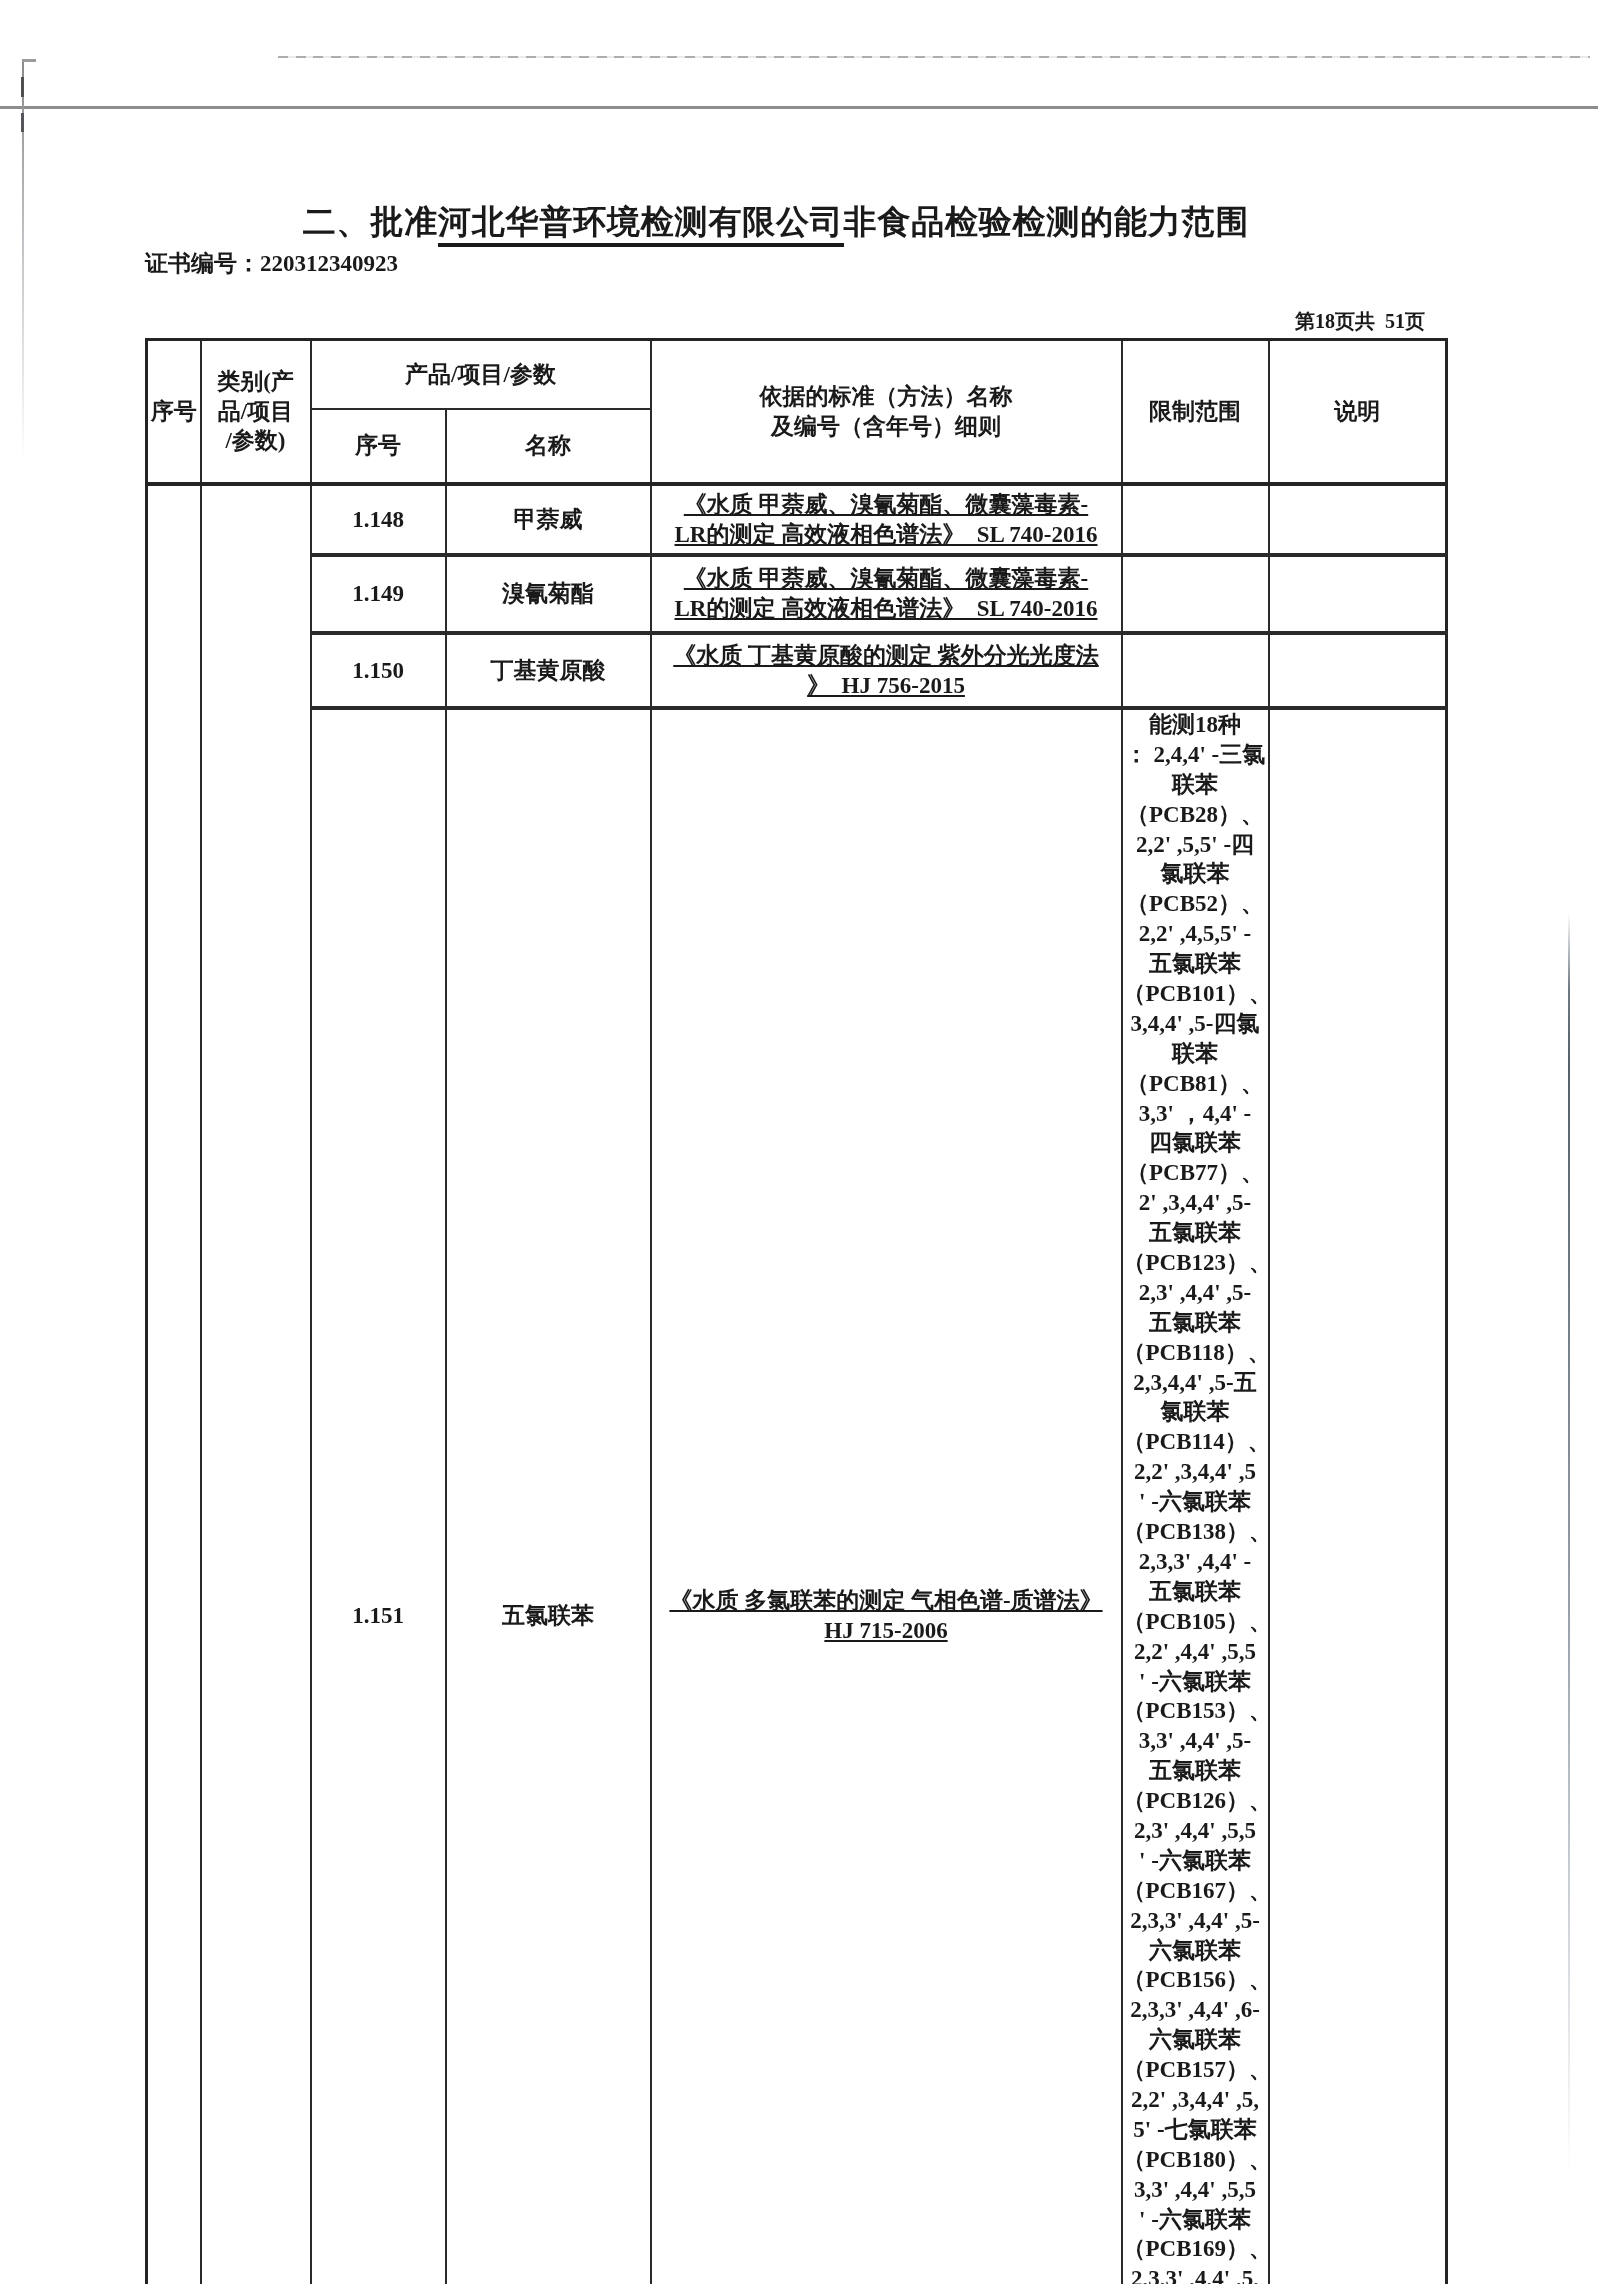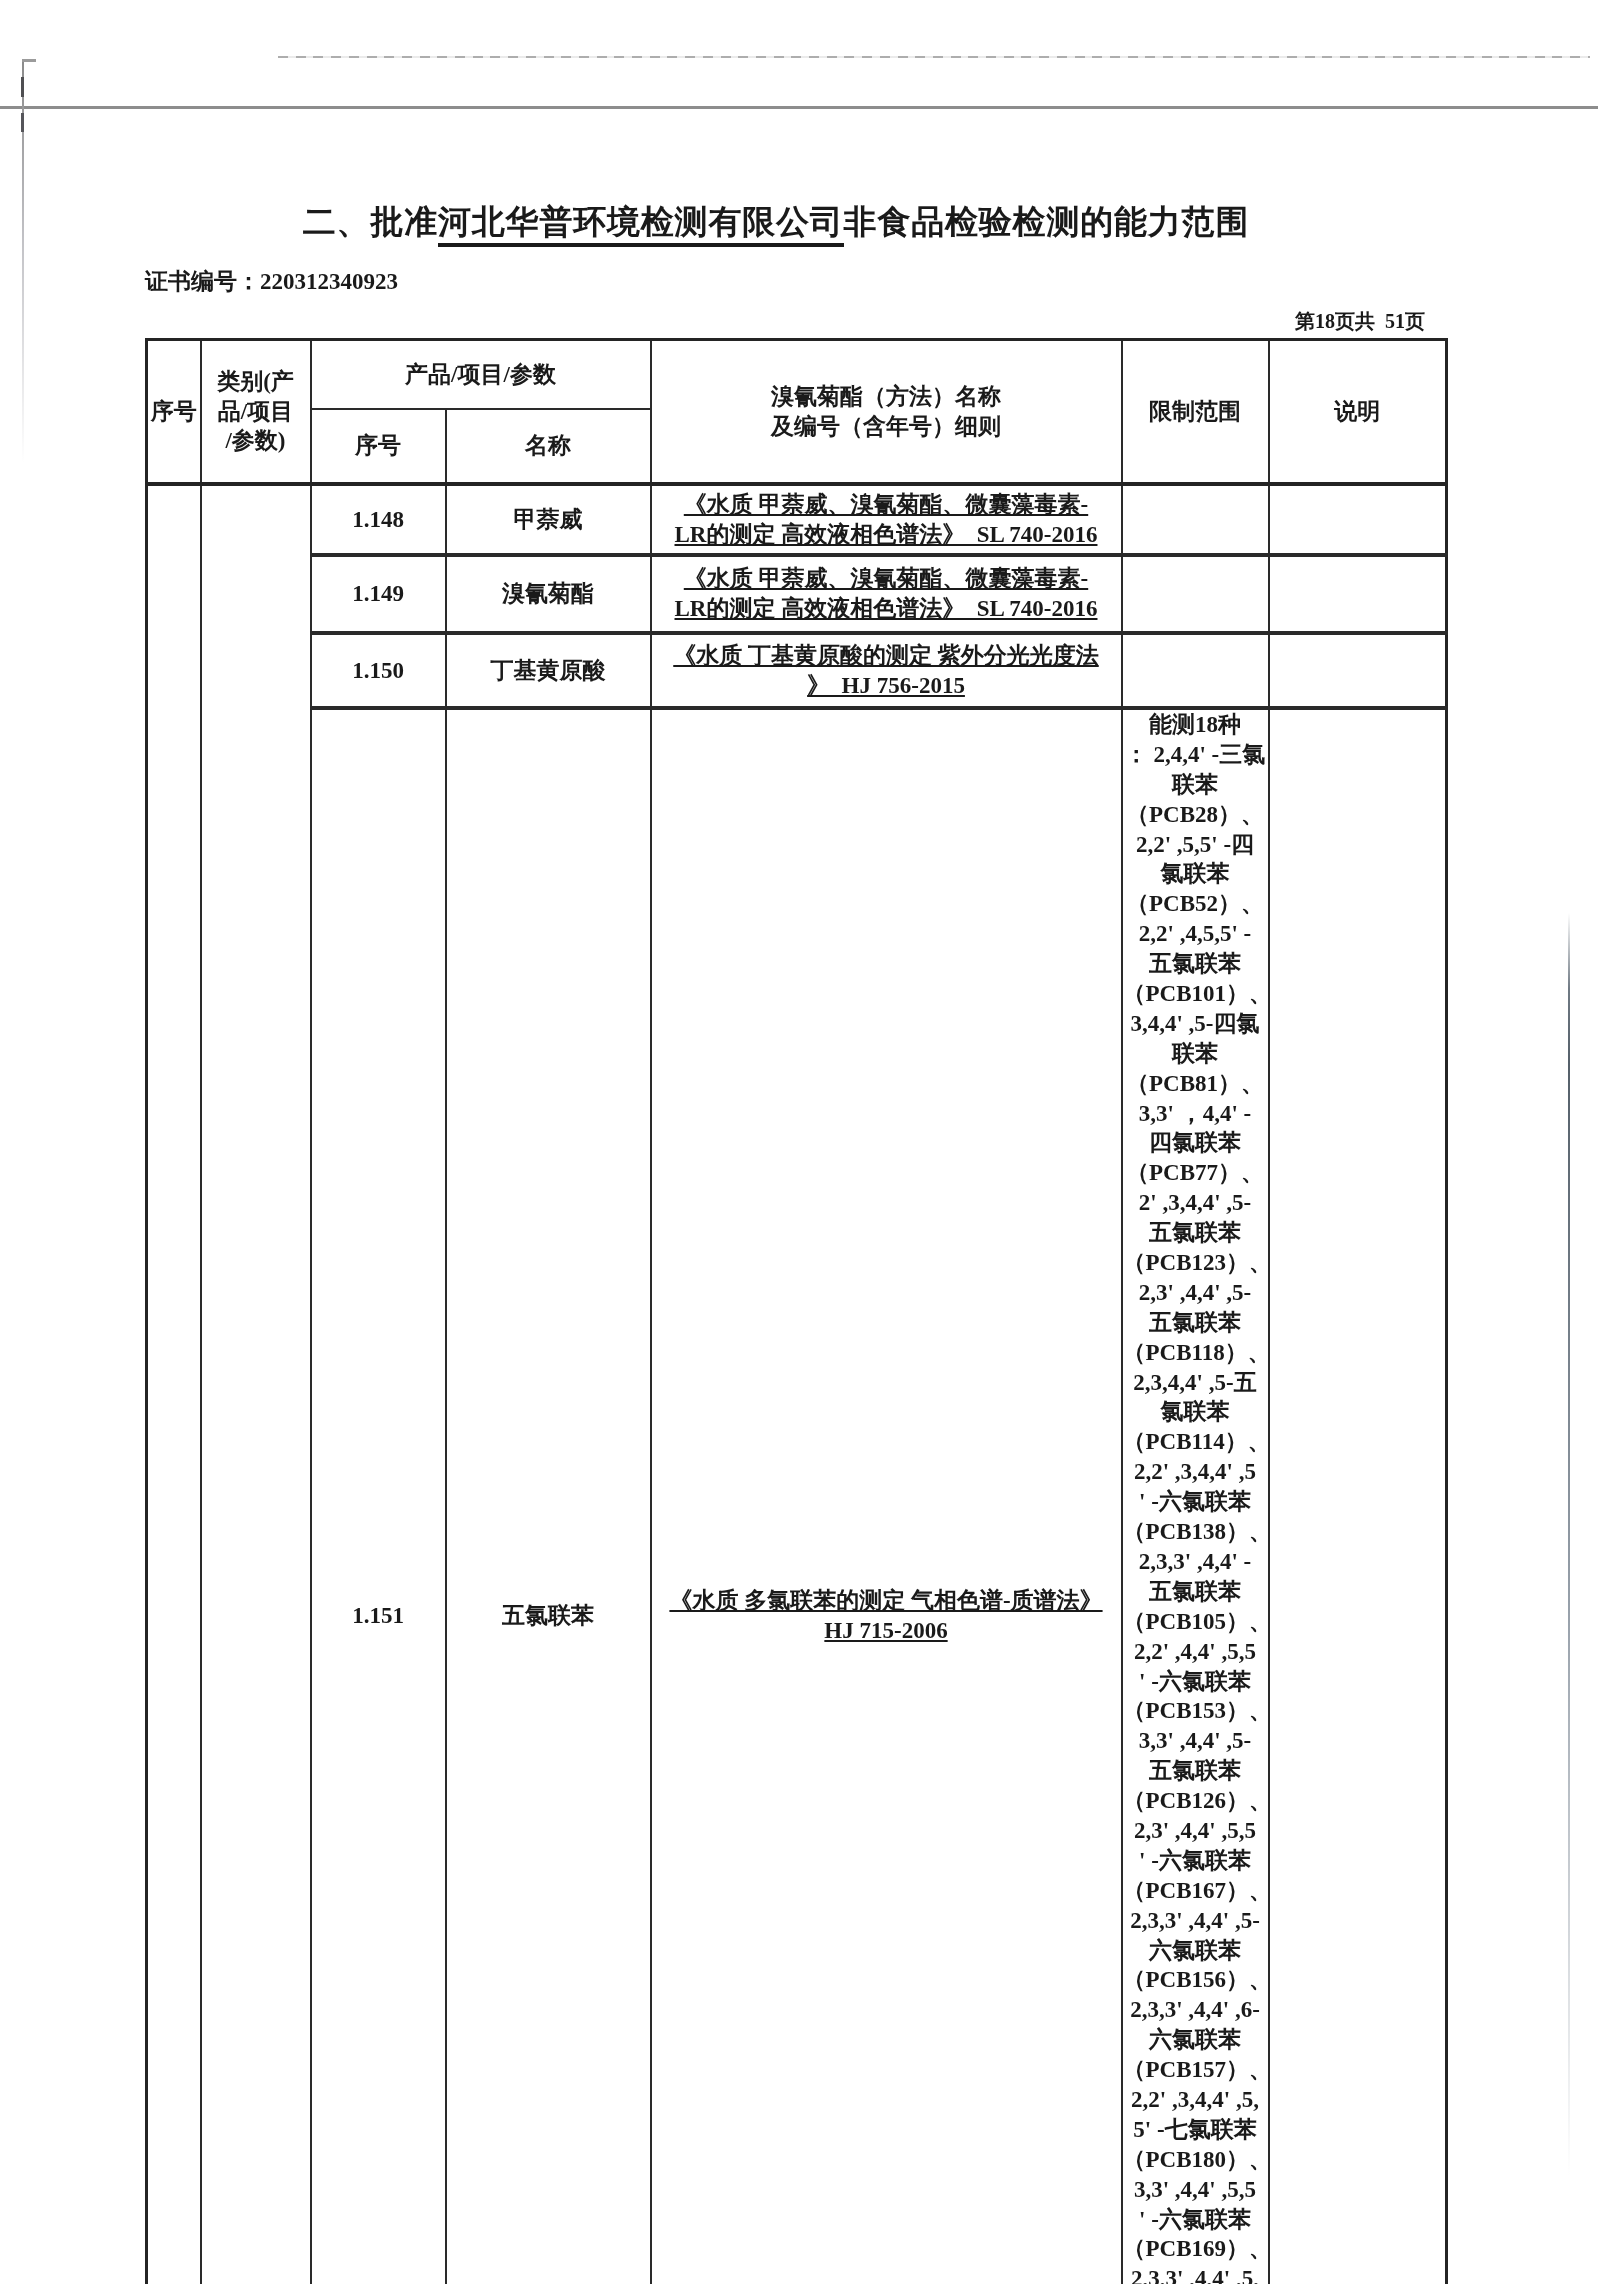--- a/index.html
+++ b/index.html
@@ -36,21 +36,21 @@
   }
 
   
   .doc-title{
     position:absolute;left:0;top:200px;width:1552px;
     text-align:center;font-size:33px;font-weight:bold;letter-spacing:0.8px;
     white-space:nowrap;
   }
   .doc-title .u{border-bottom:4.2px solid #1a1a1a;padding-bottom:3.4px;}
   .meta{position:absolute;left:145px;font-size:23px;font-weight:bold;white-space:pre;}
-  .cert{top:266px;}
+  .cert{top:248px;}
   .addr{top:308px;}
   .page-indicator{
     position:absolute;right:191px;top:308px;
     font-size:20px;font-weight:bold;white-space:pre;
   }
 
   
   table.cap{
     position:absolute;left:145px;top:338px;
     width:1301px;table-layout:fixed;border-collapse:collapse;
@@ -106,21 +106,21 @@
       <col style="width:147px">
       <col style="width:178px">
     </colgroup>
     <tbody>
       <tr class="h1">
         <td rowspan="2">序号</td>
         <td rowspan="2" class="cat">类别(产
 品/项目
 /参数)</td>
         <td colspan="2">产品/项目/参数</td>
-        <td rowspan="2">溴氰菊酯（方法）名称
+        <td rowspan="2">依据的标准（方法）名称
 及编号（含年号）细则</td>
         <td rowspan="2">限制范围</td>
         <td rowspan="2">说明</td>
       </tr>
       <tr class="h2">
         <td>序号</td>
         <td class="name">名称</td>
       </tr>
 
       <tr class="r1">

